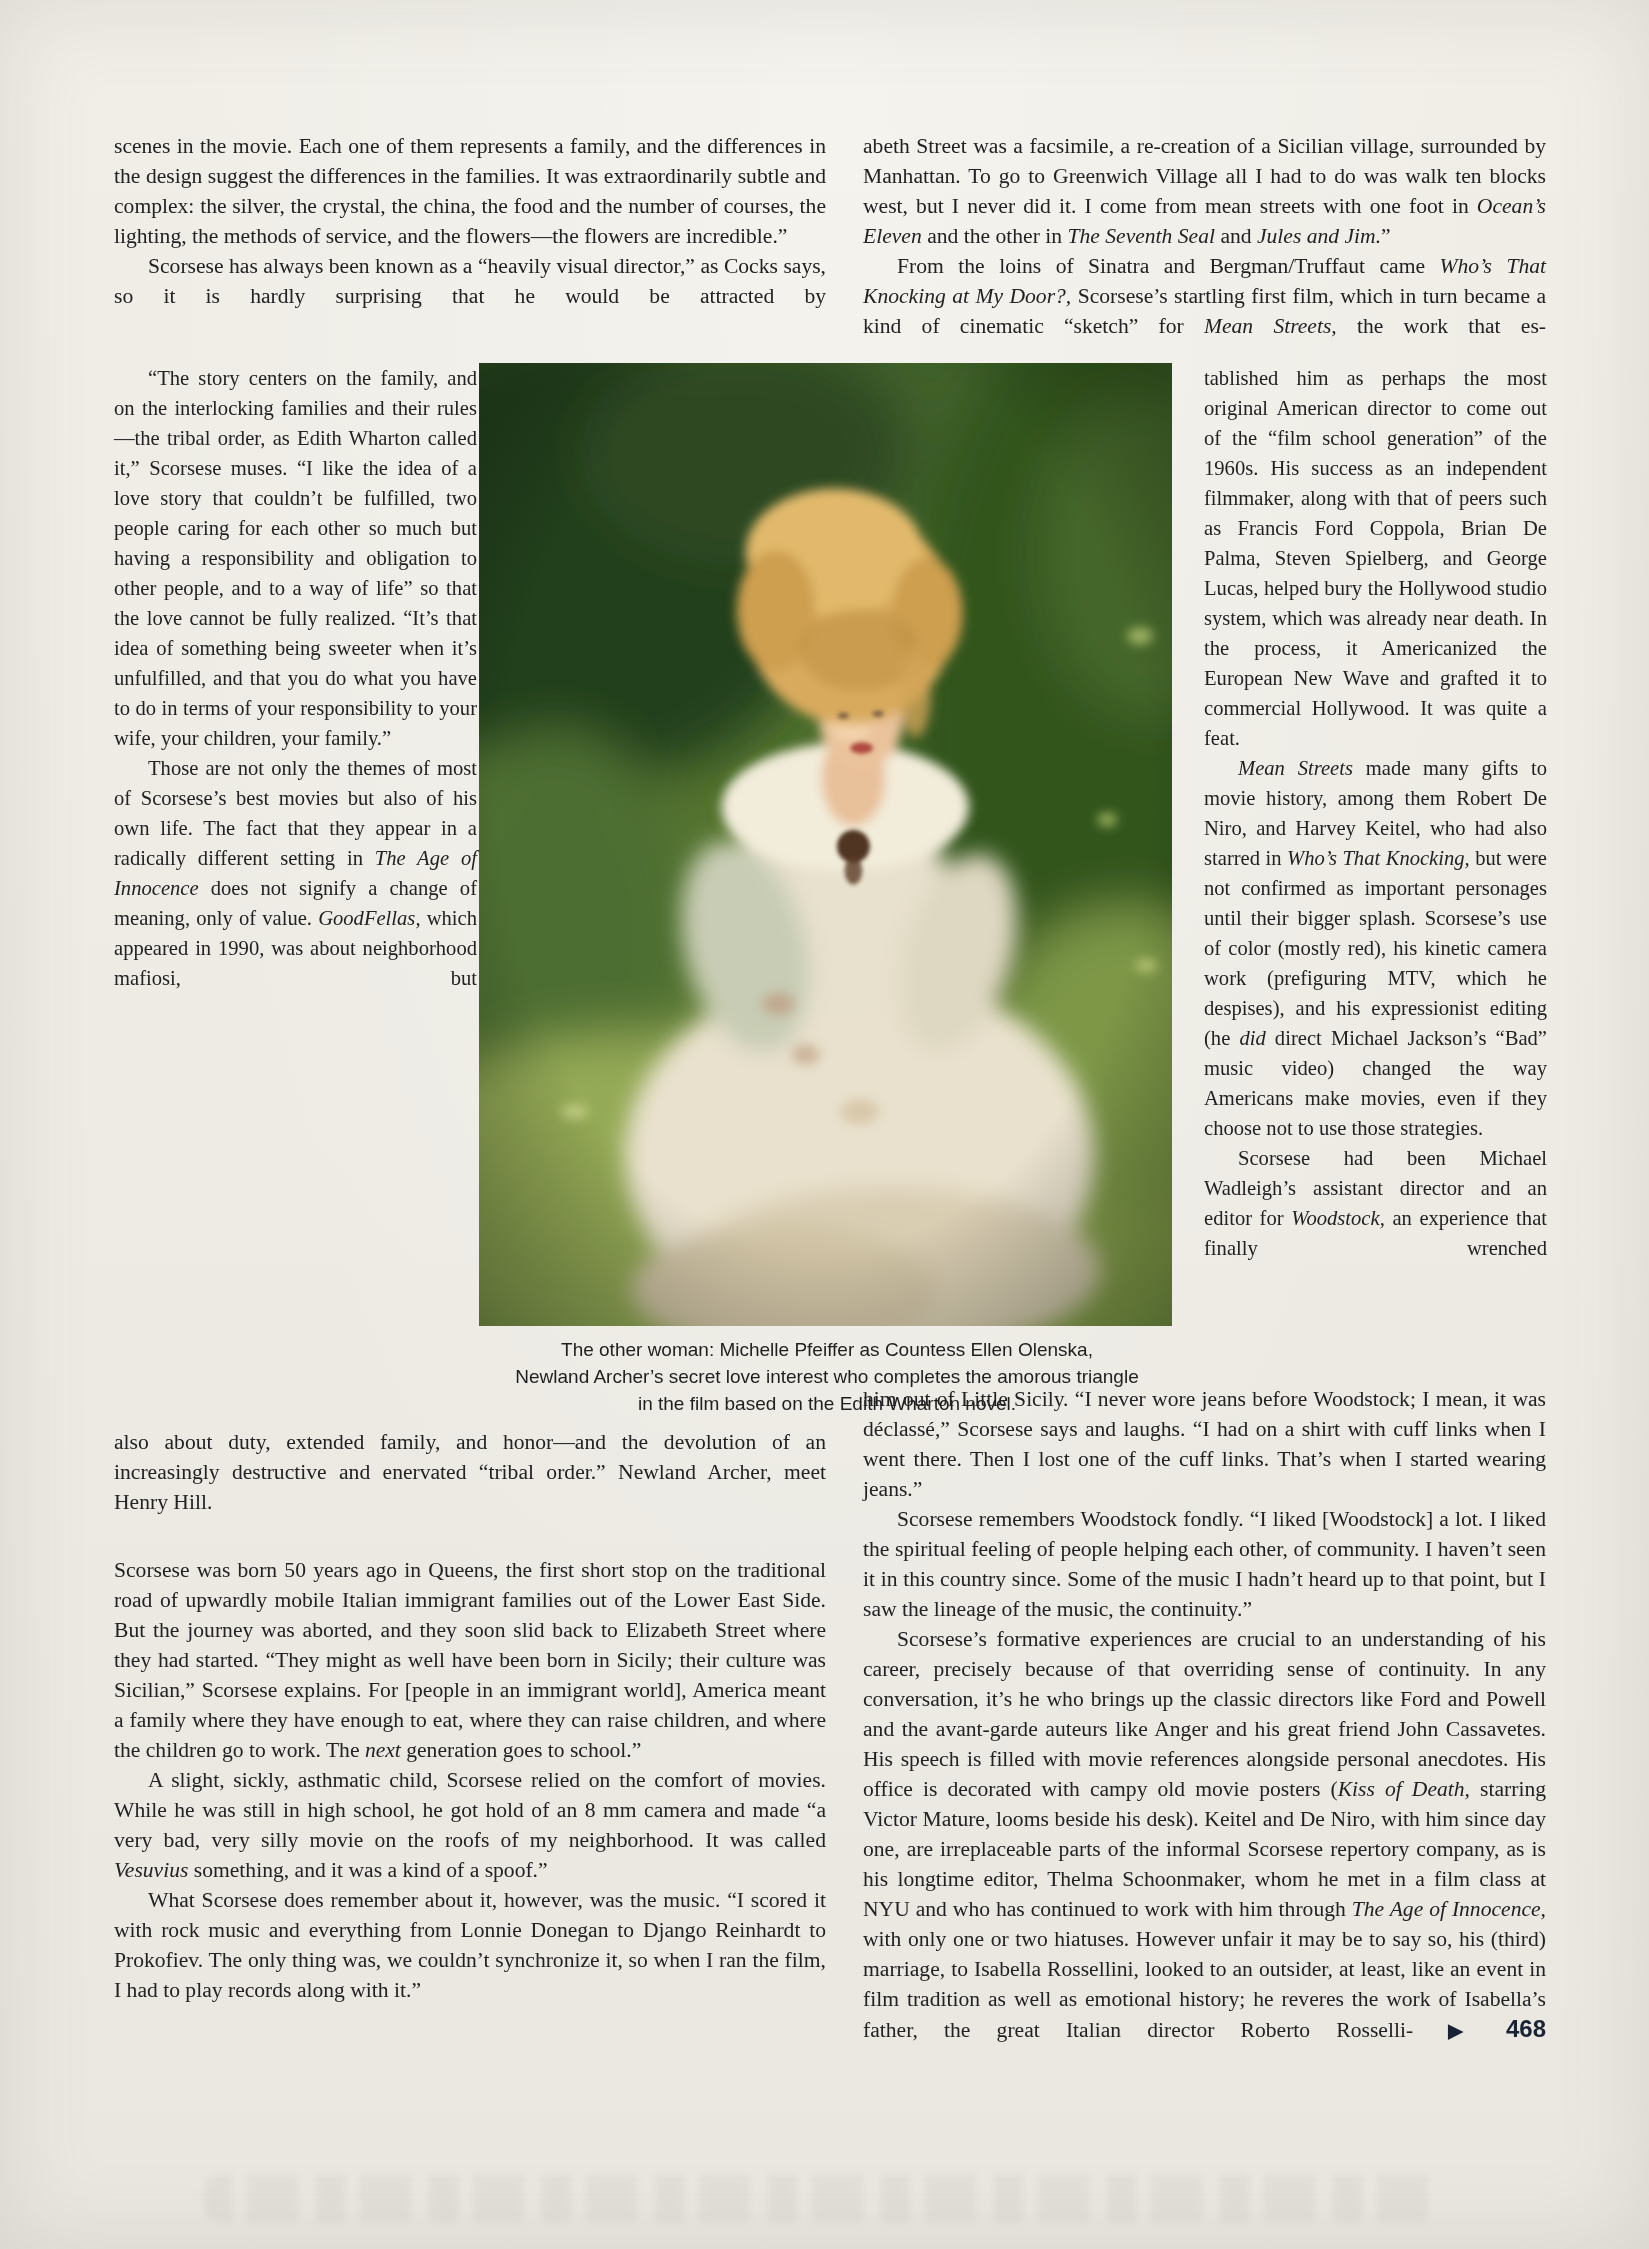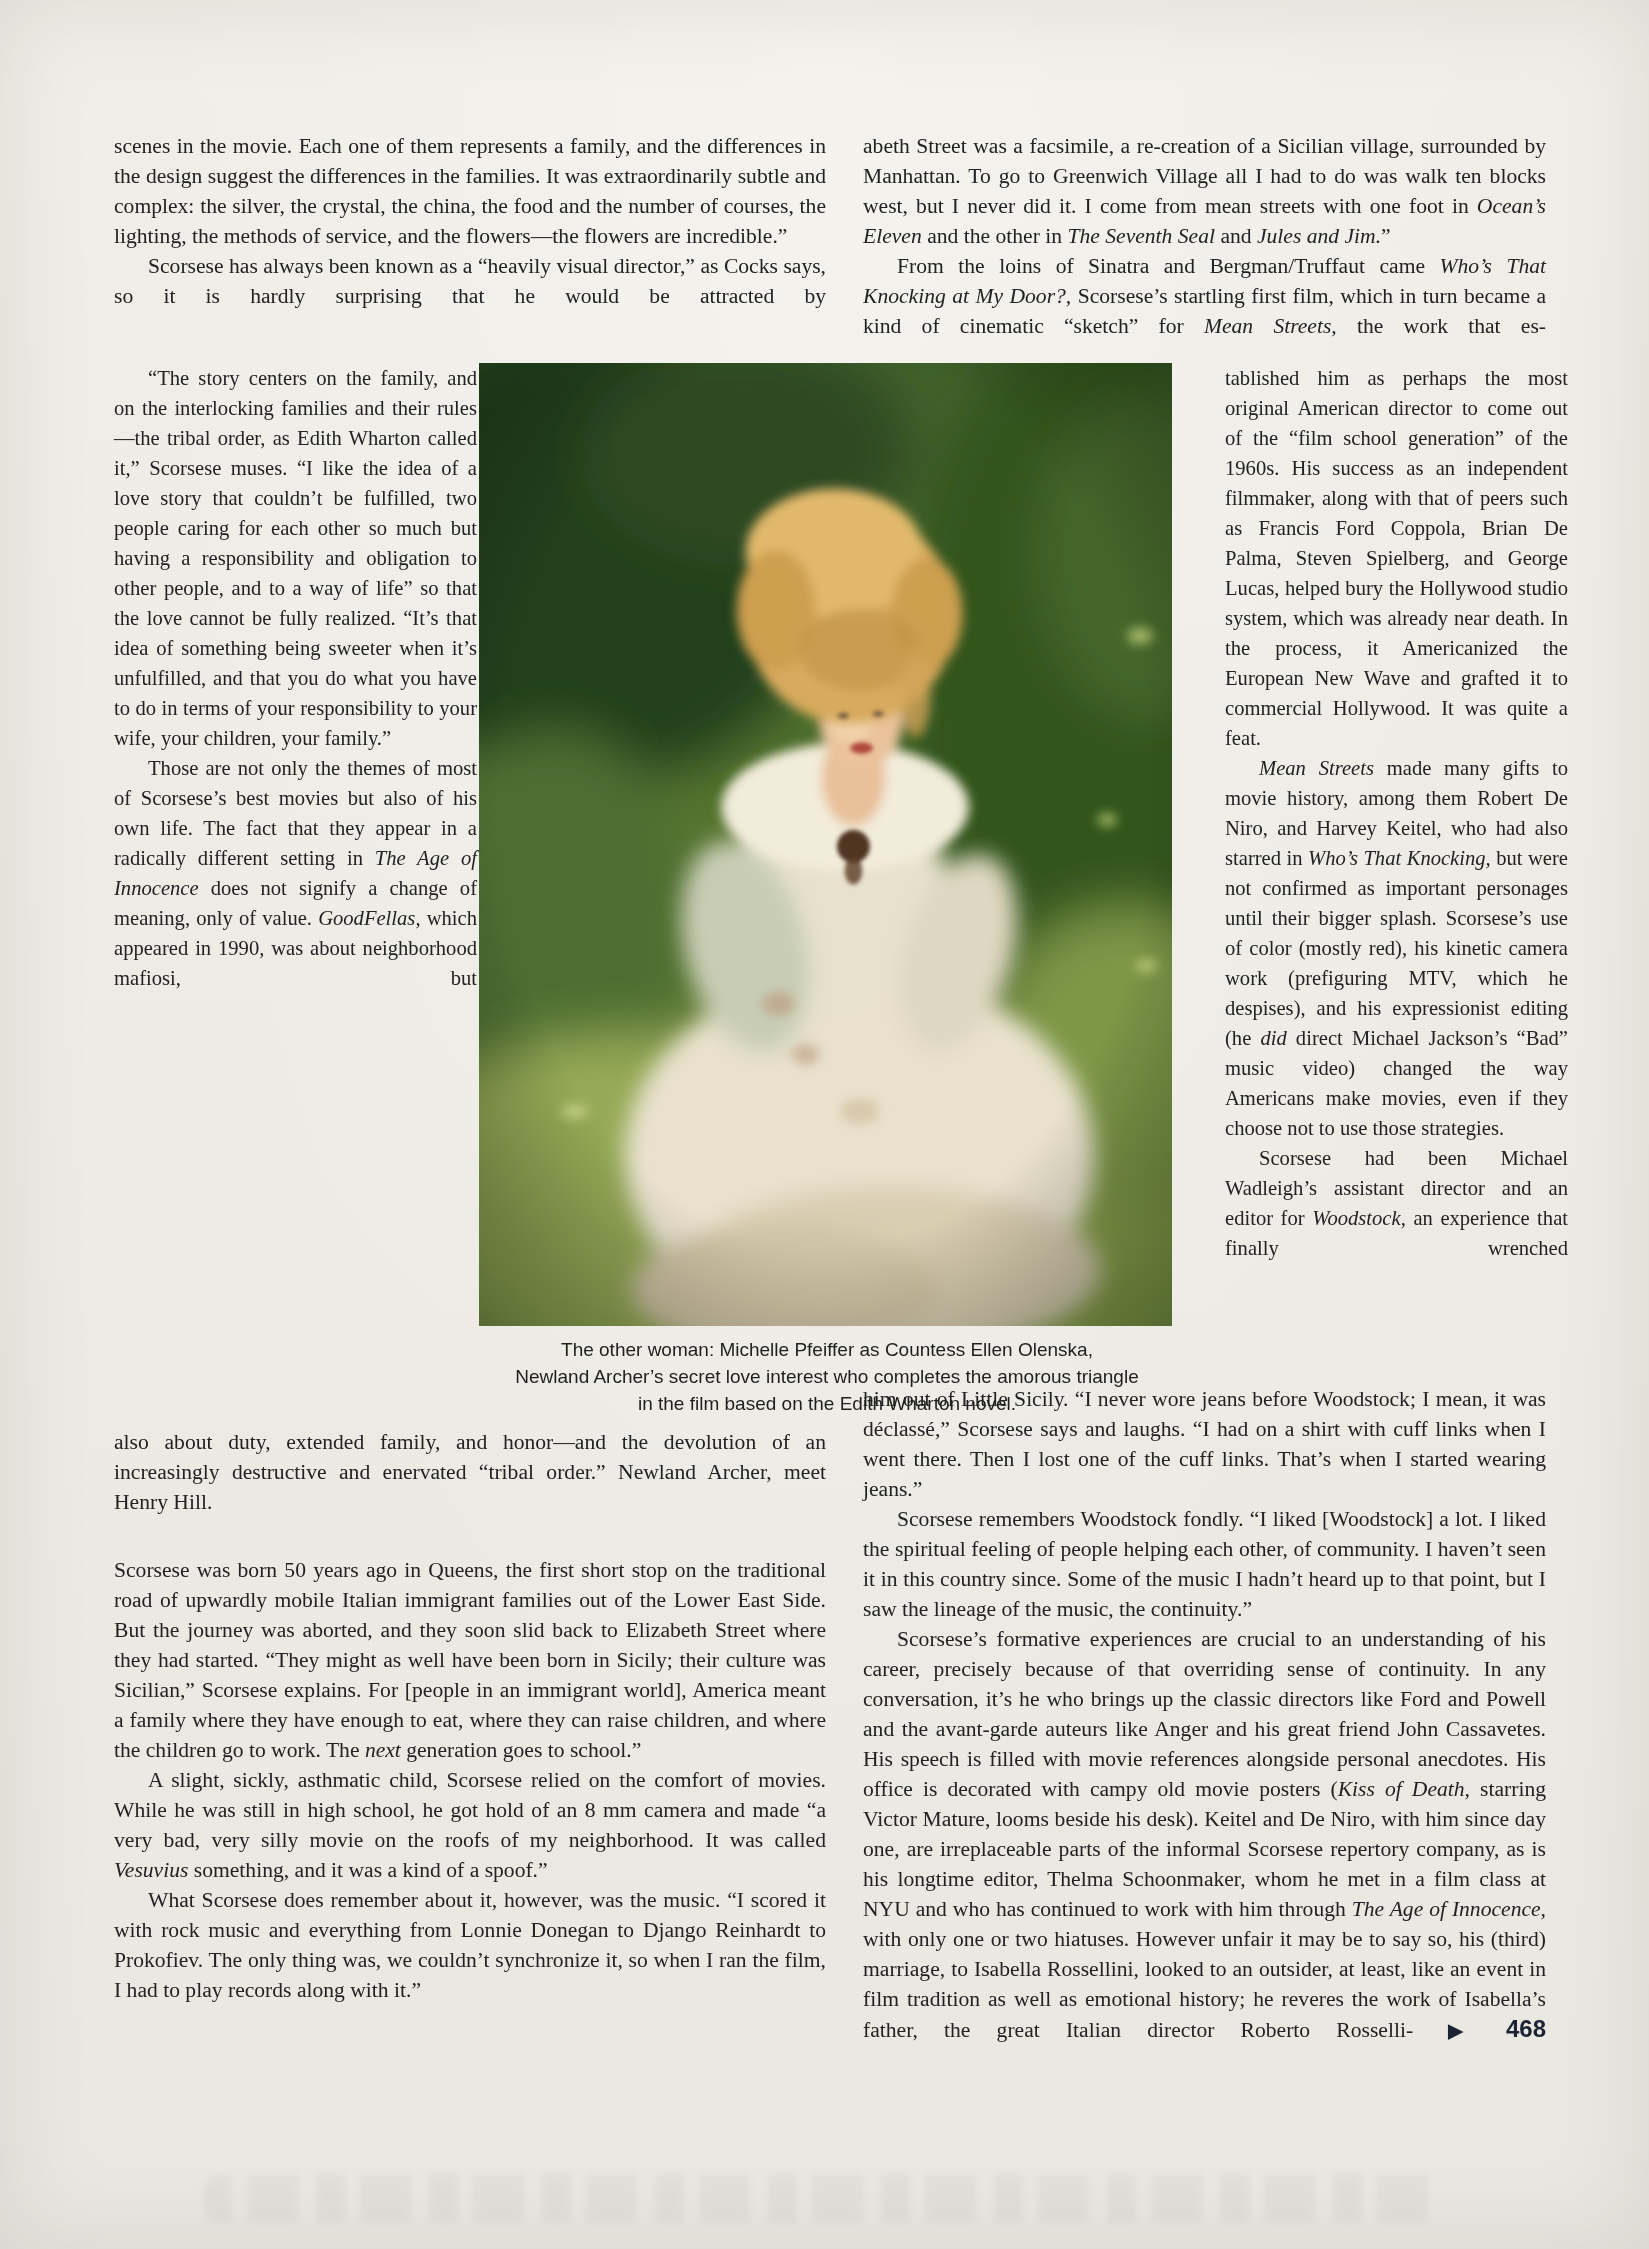--- a/index.html
+++ b/index.html
@@ -15,21 +15,21 @@
     font-size:44px;letter-spacing:-0.6px;color:#15202f;}
   .col{position:absolute;font-family:"Liberation Serif",serif;
     font-size:21.6px;line-height:30px;color:#222225;}
   .col p{margin:0;text-align:justify;}
   .col p.ind{text-indent:34px;}
   .col p.flow{text-align-last:justify;}
   .narrow{font-size:20.6px;}
   .left-top{left:114px;top:131px;width:712px;}
   .right-top{left:863px;top:131px;width:683px;}
   .left-narrow{left:114px;top:363px;width:363px;}
-  .right-narrow{left:1204px;top:363px;width:343px;margin-left:21px;}
+  .right-narrow{left:1204px;top:363px;width:343px;}
   .left-mid{left:114px;top:1427px;width:712px;}
   .left-bottom{left:114px;top:1555px;width:712px;}
   .right-bottom{left:863px;top:1384px;width:683px;}
   .photo{position:absolute;left:479px;top:363px;width:693px;height:963px;overflow:hidden;}
   .photo svg{display:block;width:100%;height:100%;}
   .caption{position:absolute;left:458px;top:1336px;width:738px;text-align:center;
     font-family:"Liberation Sans",sans-serif;font-size:19px;line-height:27px;color:#1f1f20;}
   .marker{font-family:"Liberation Sans",sans-serif;font-weight:bold;color:#1a2334;white-space:nowrap;padding-left:9px;}
   .marker .arrow{font-size:19px;margin-right:6.3px;}
   .marker .pgnum{font-size:24px;margin-left:16px;}

